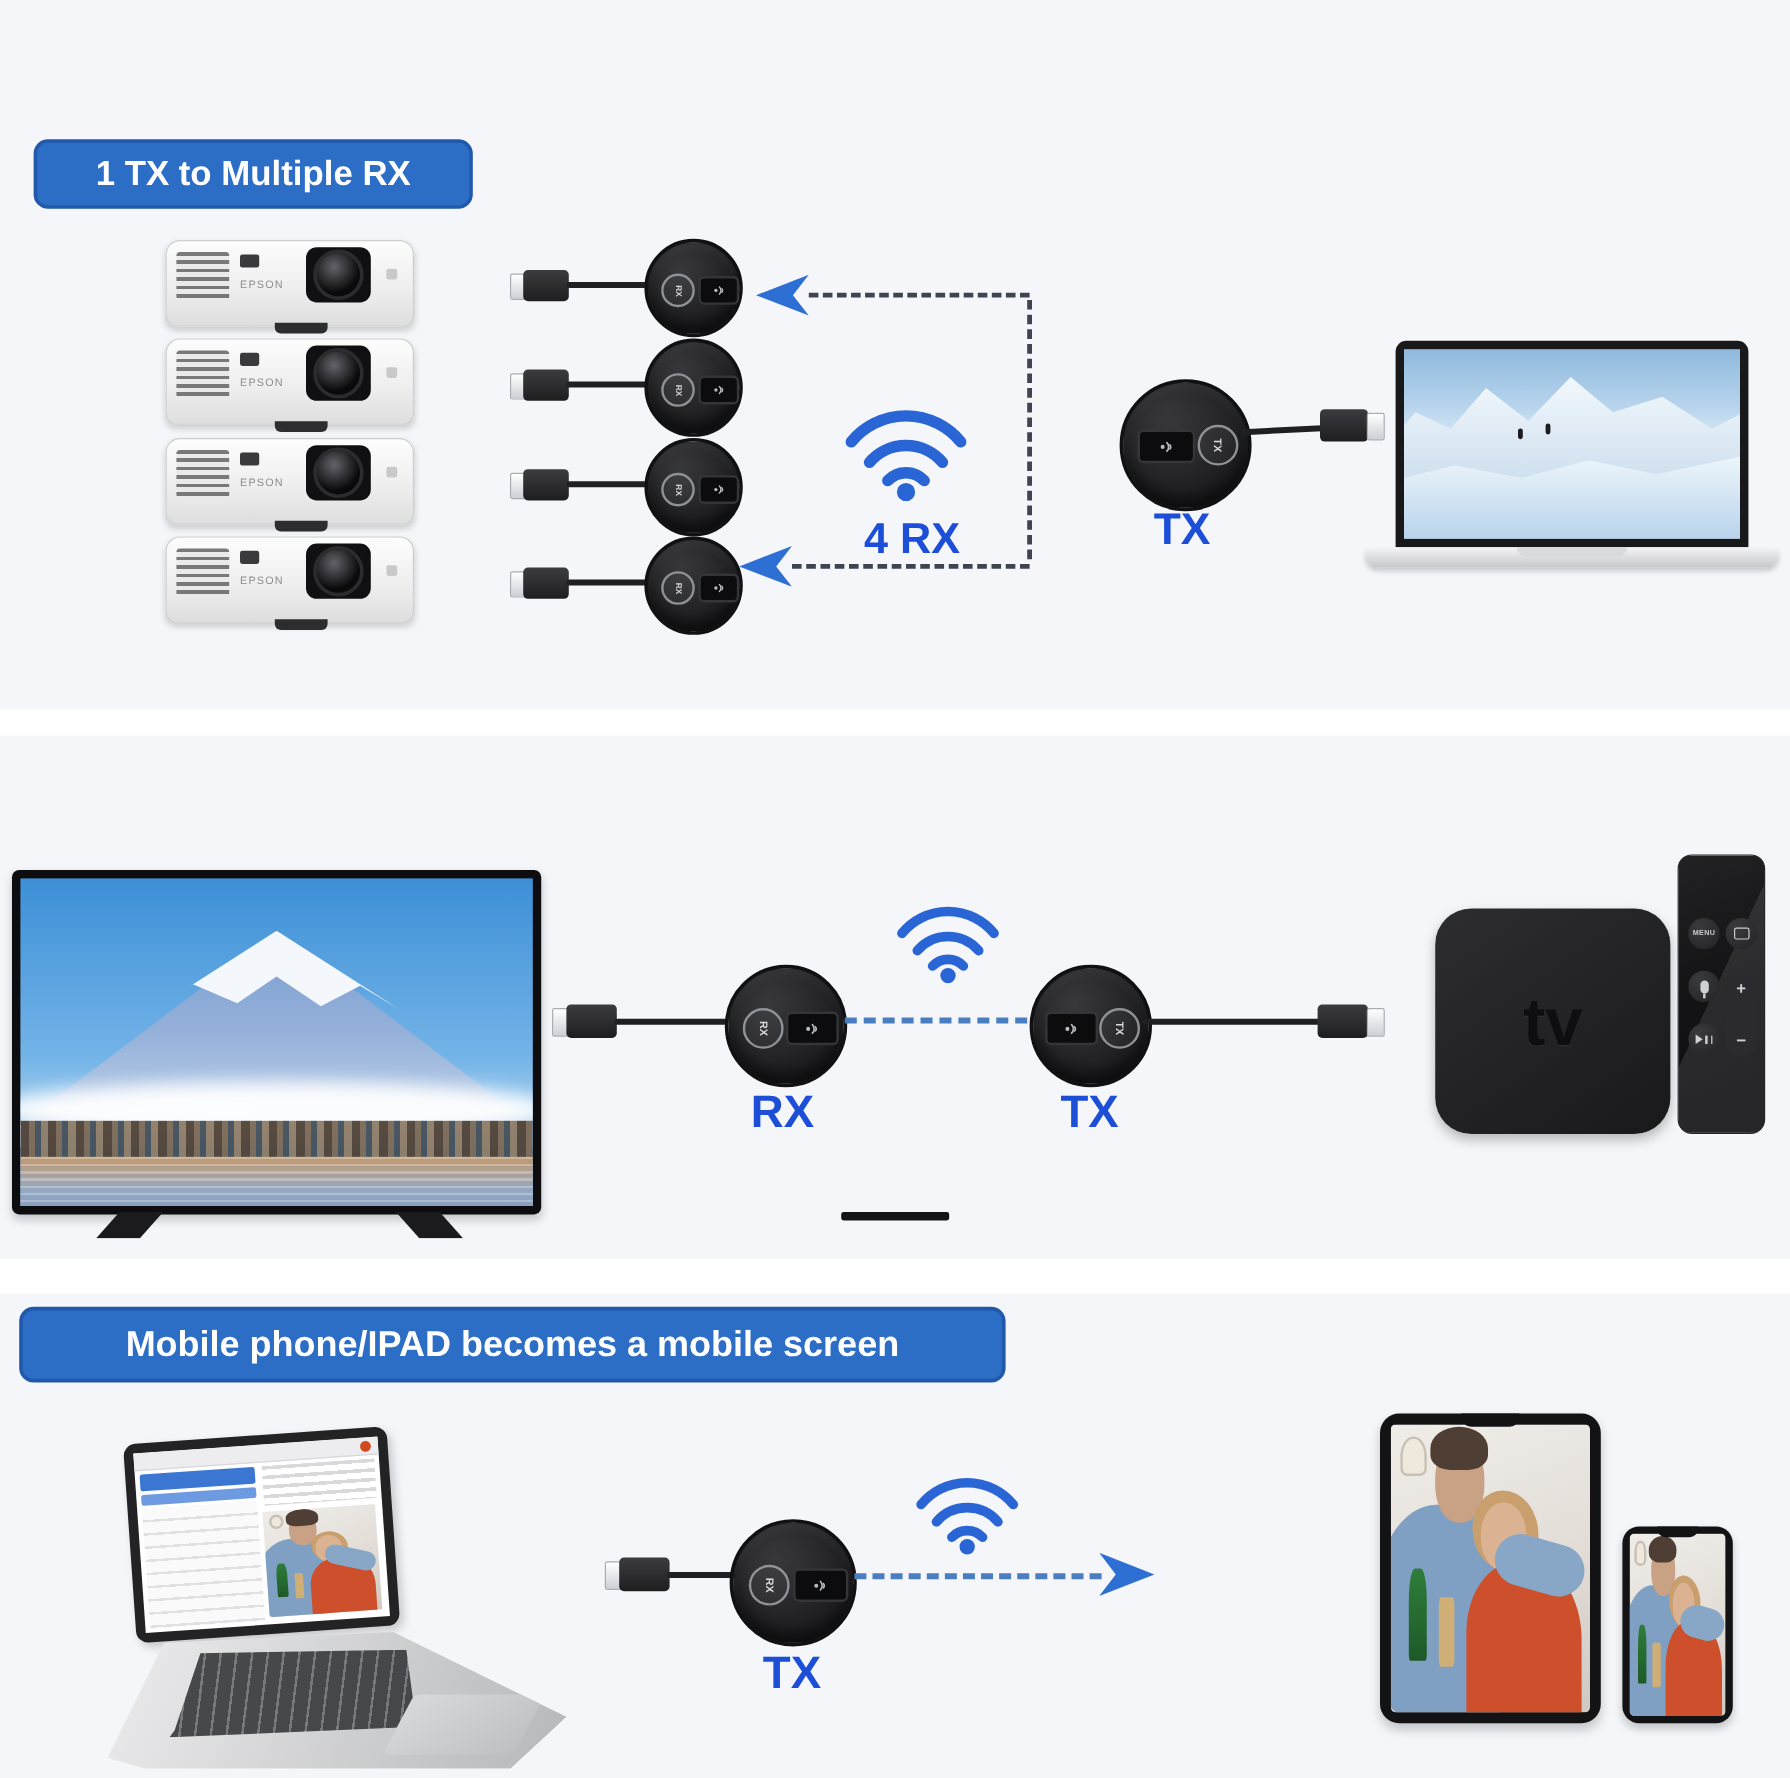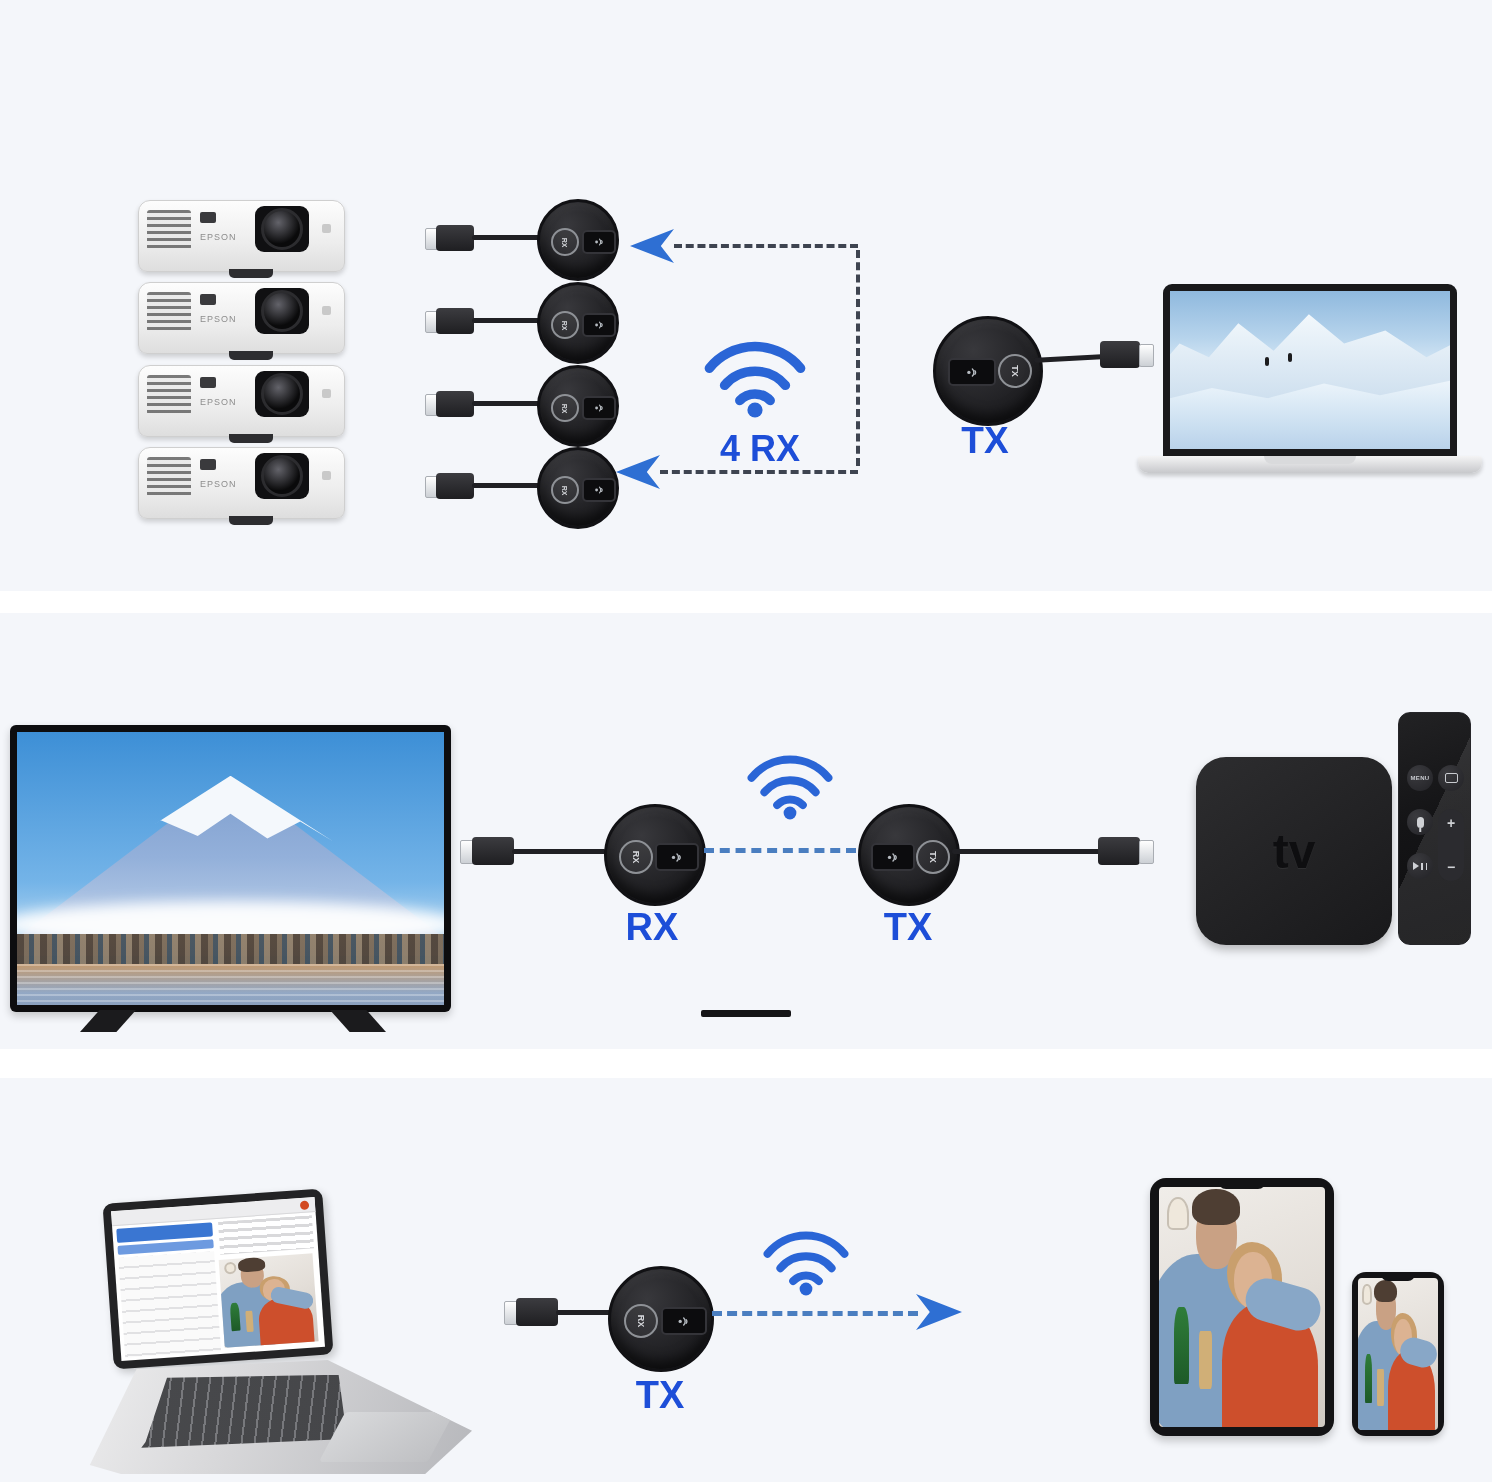--- a/index.html
+++ b/index.html
@@ -105,21 +105,21 @@
           background:linear-gradient(180deg,#c2996f,#93a8c4 70%,#8aa0bf);}
   .fj-water::after{content:"";position:absolute;inset:0;
           background:repeating-linear-gradient(180deg,rgba(255,255,255,.28) 0 2px,transparent 2px 6px);}
   .tv-foot{position:absolute;width:56px;height:22px;background:#1b1b1d;}
   .tv-chin{position:absolute;left:50%;transform:translateX(-50%);top:1010px;width:90px;height:7px;background:#151517;border-radius:2px;}
 
   
   .atv{position:absolute;left:1196px;top:757px;width:196px;height:188px;border-radius:30px;
        background:linear-gradient(145deg,#2d2d2f,#19191b);display:flex;align-items:center;justify-content:center;
        box-shadow:0 5px 10px rgba(0,0,0,.25);}
-  .atv-logo{color:#0e0e10;font-size:48px;font-weight:600;text-shadow:0 1px 1px rgba(255,255,255,.07);}
+  .atv-logo{color:#0e0e10;font-size:56px;font-weight:600;text-shadow:0 1px 1px rgba(255,255,255,.07);}
   .remote{position:absolute;left:1398px;top:712px;width:73px;height:233px;border-radius:12px;
           background:linear-gradient(160deg,#222224 0%,#141416 45%,#0d0d0f 100%);border:1px solid #26262a;
           box-sizing:border-box;overflow:hidden;}
   .r-gloss{position:absolute;inset:0;background:linear-gradient(115deg,transparent 46%,rgba(255,255,255,.10) 46%);}
   .r-btn{position:absolute;width:26px;height:26px;border-radius:50%;color:#c9cbd0;
          background:radial-gradient(circle at 35% 30%,#3b3b3f,#222226);
          display:flex;align-items:center;justify-content:center;}
   .r-menu{left:8px;top:52px;font-size:6px;font-weight:bold;letter-spacing:.3px;}
   .r-tvicon{left:39px;top:52px;}
   .r-tvicon i{display:block;width:11px;height:8px;border:1.5px solid #c9cbd0;border-radius:2px;}
@@ -187,20 +187,21 @@
 </head>
 <body>
 
 <div class="canvas">
 
   <div class="band b1"></div>
   <div class="band b2"></div>
   <div class="band b3"></div>
 
 
+  <div class="badge badge1">1 TX to Multiple RX</div>
 
   <div class="projector" style="top:196px">
     <div class="pj-body"></div>
     <div class="pj-vent"></div>
     <div class="pj-btn"></div>
     <div class="pj-brand">EPSON</div>
     <div class="pj-lens">
         <div class="pj-ring"></div>
       </div>
     <div class="pj-mark"></div>
@@ -438,20 +439,21 @@
     </div>
     <div class="r-btn r-play">
       <span class="play-shape">
           <b></b>
           <i></i>
           <i></i>
         </span>
     </div>
   </div>
 
+  <div class="badge badge3">Mobile phone/IPAD becomes a mobile screen</div>
 
   <div class="mb">
     <div class="mb-screen">
       <div class="mail">
         <div class="mail-bar"></div>
         <div class="mail-dot"></div>
         <div class="mail-blue"></div>
         <div class="mail-sel"></div>
         <div class="mail-list"></div>
         <div class="mail-lines"></div>

